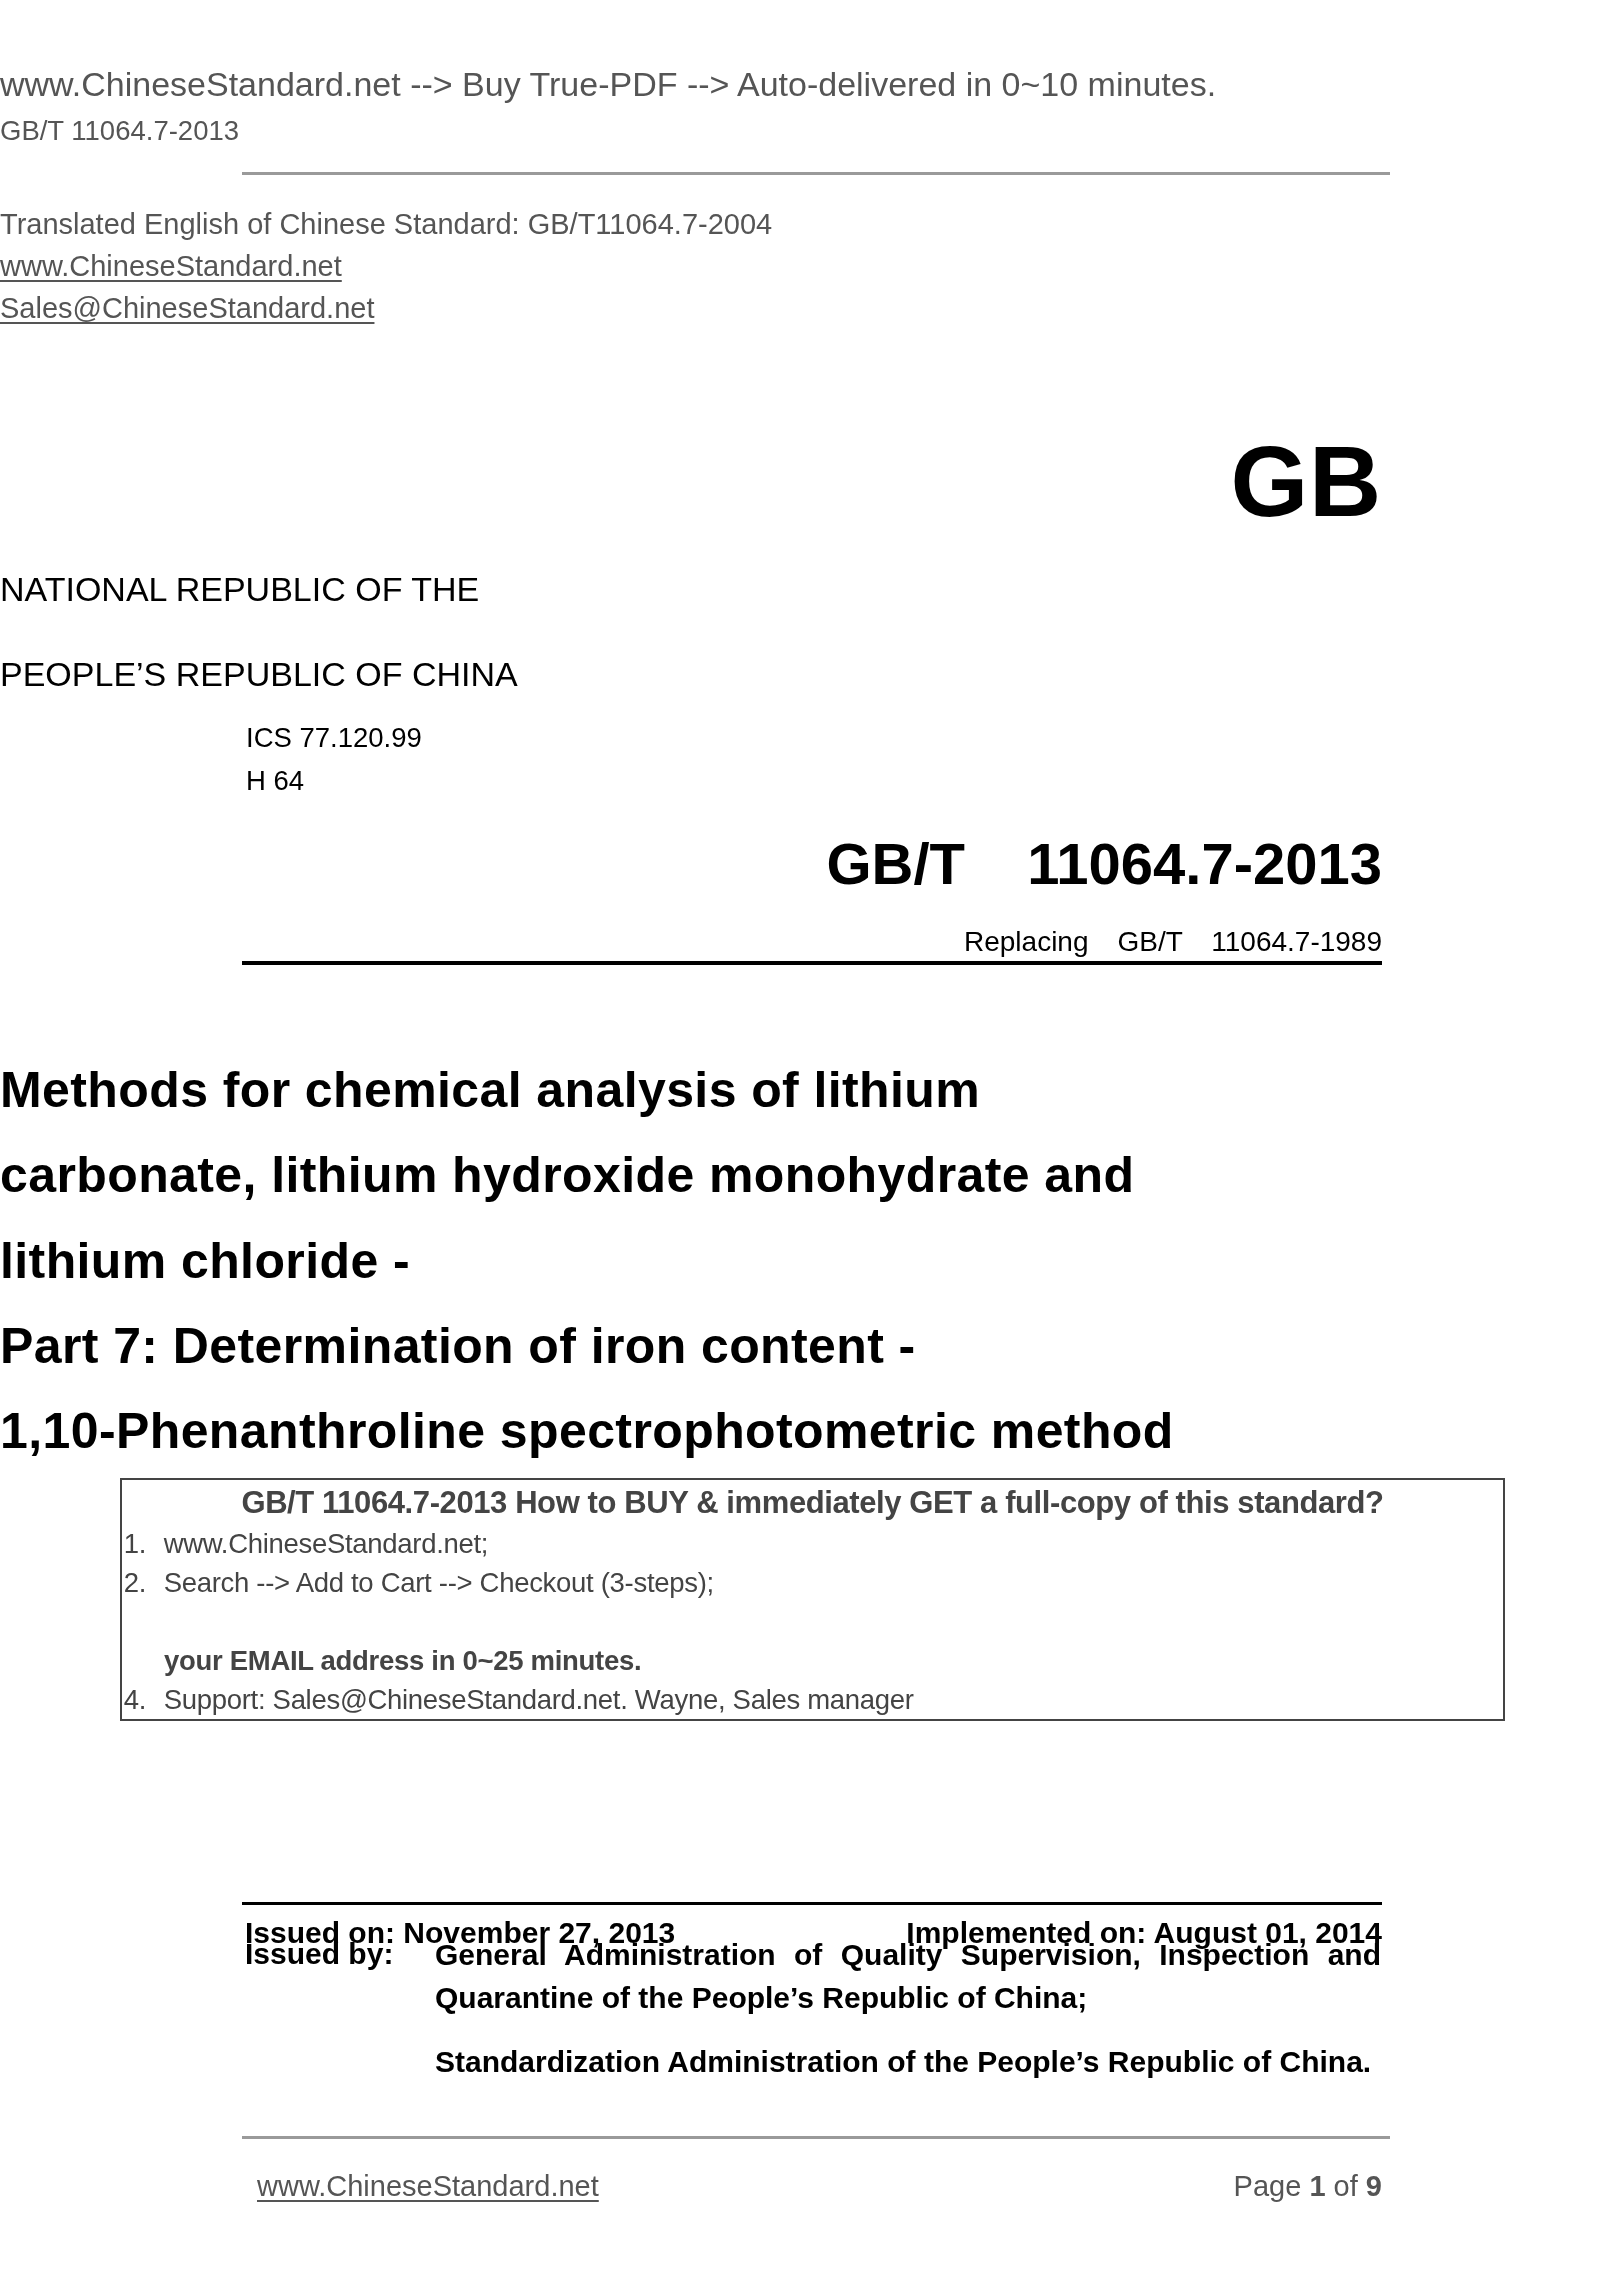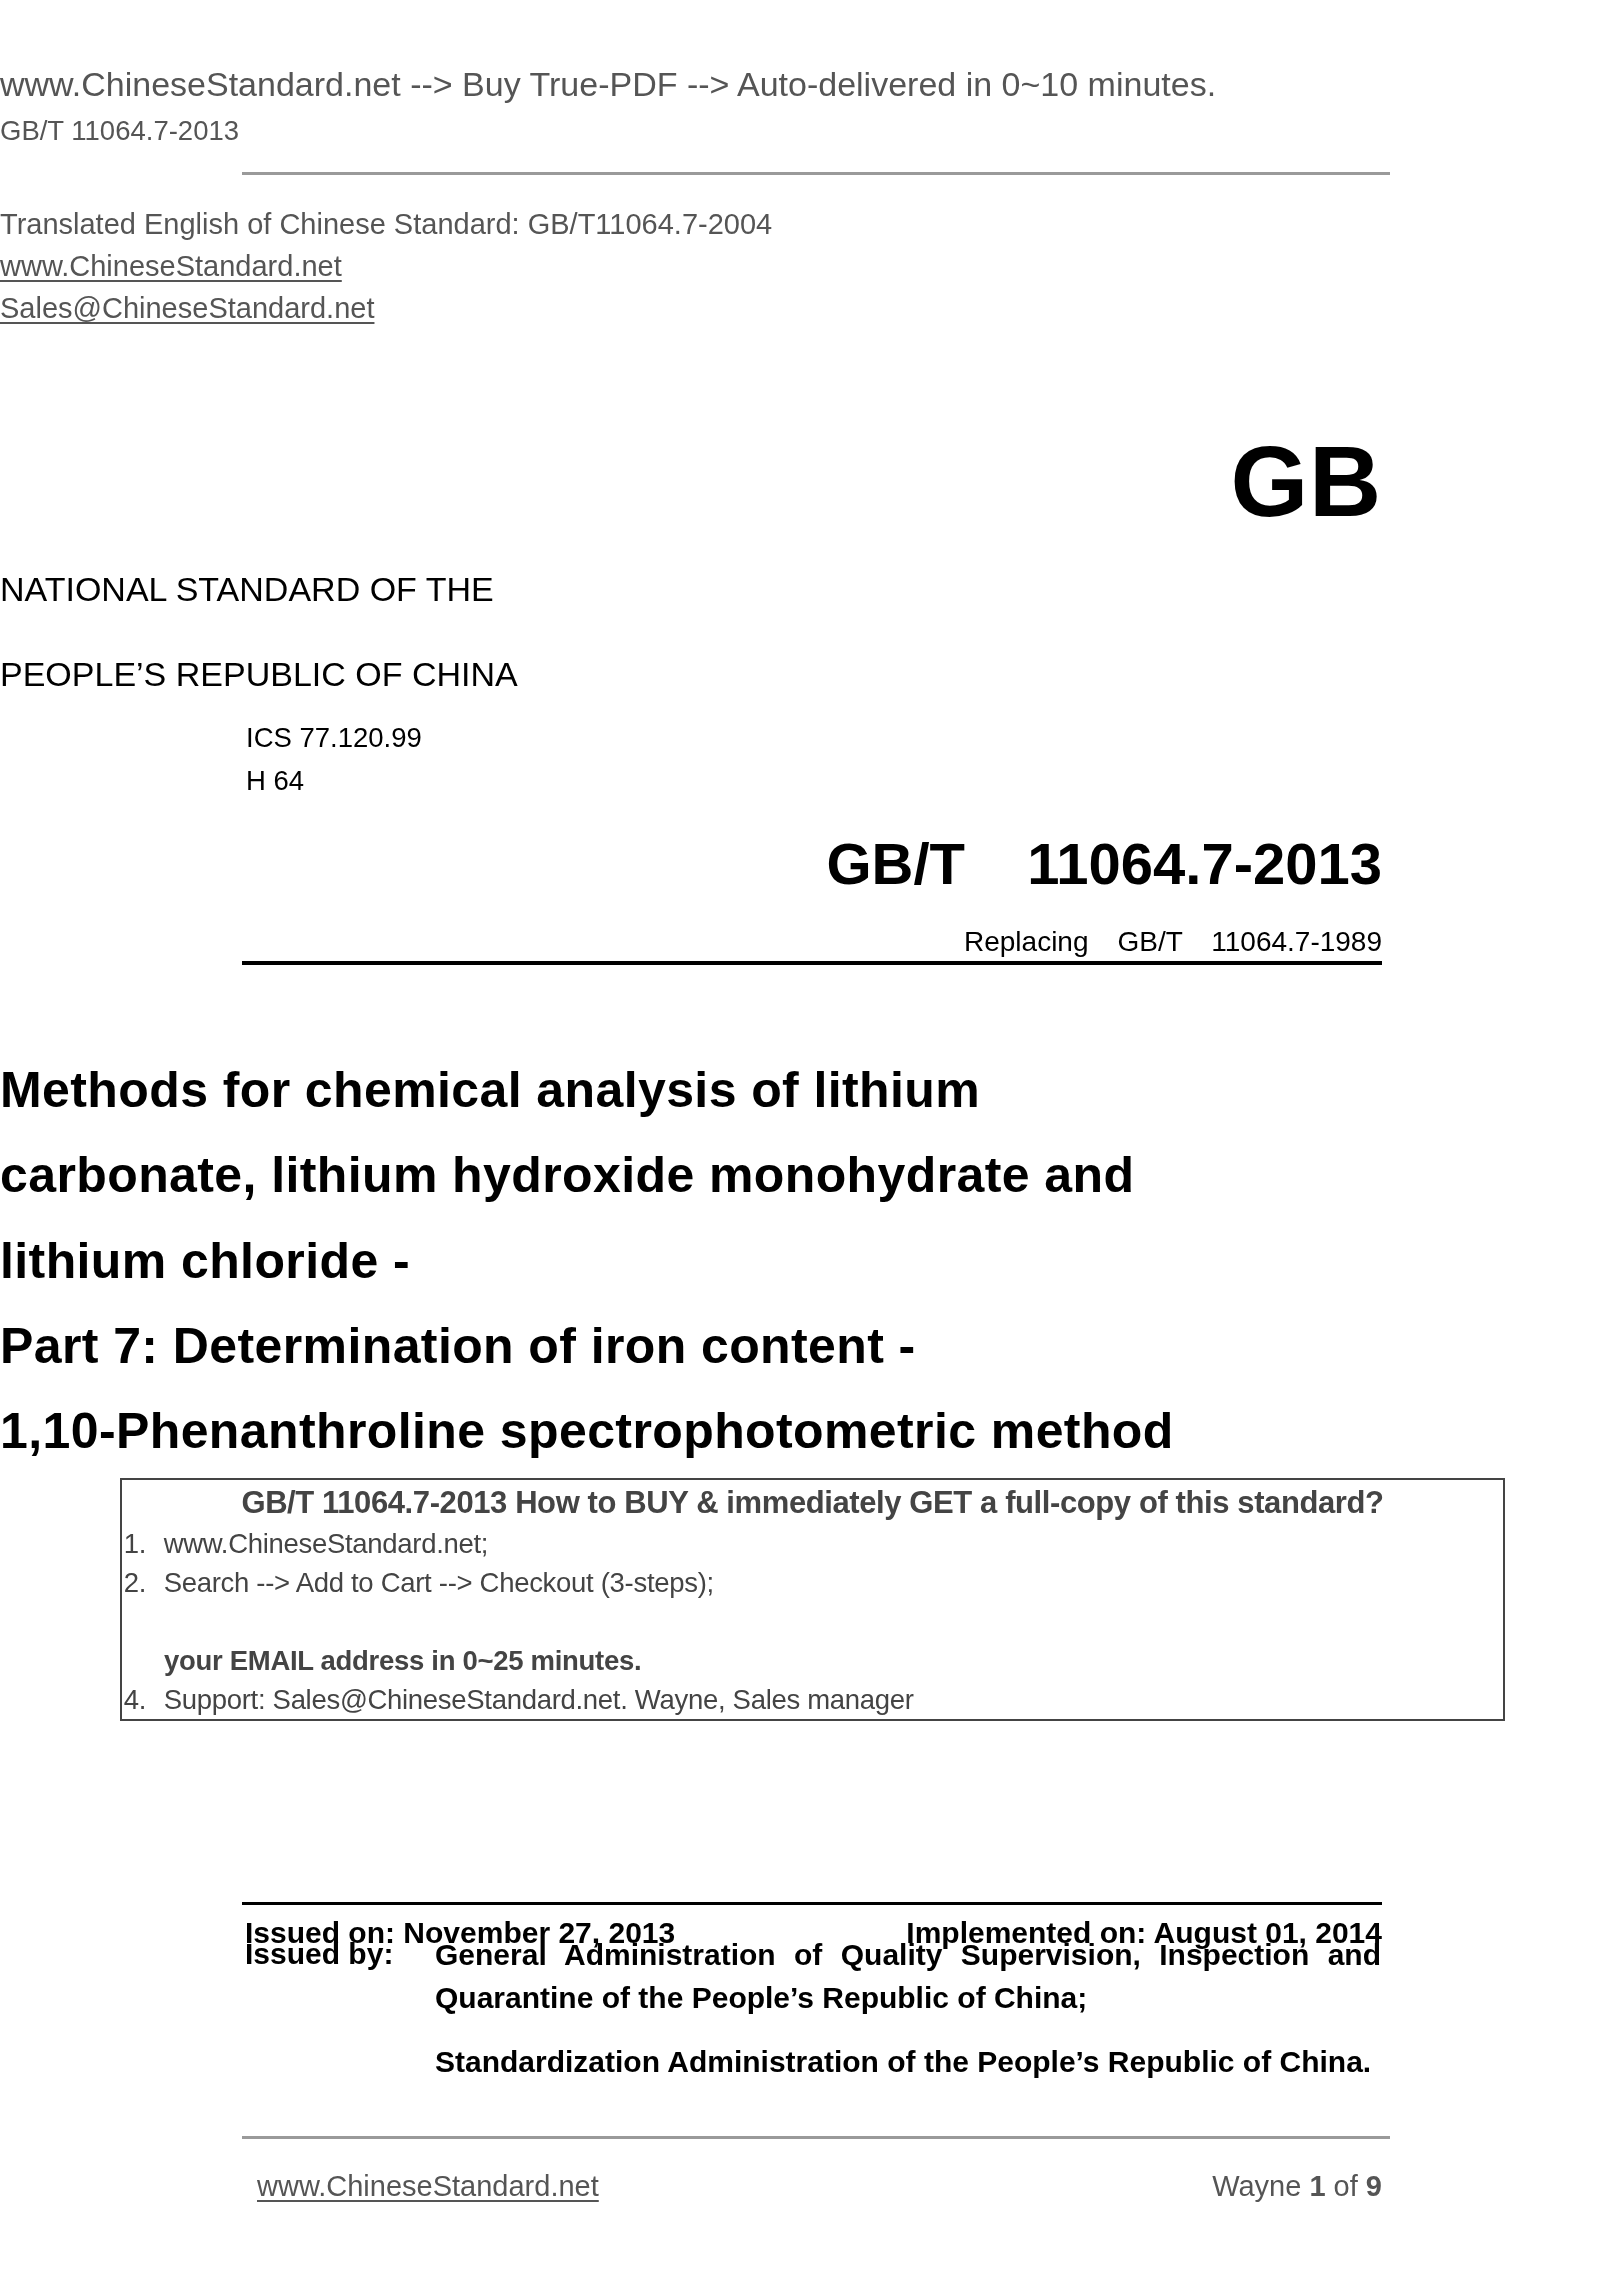--- a/index.html
+++ b/index.html
@@ -76,21 +76,21 @@
 
 <div id="trans" class="abs center gray">Translated English of Chinese Standard: GB/T11064.7-2004</div>
 <div id="trans-web" class="abs center">
   <span class="link">www.ChineseStandard.net</span>
 </div>
 <div id="trans-mail" class="abs center">
   <span class="link">Sales@ChineseStandard.net</span>
 </div>
 
 <div id="gb-logo" class="abs">GB</div>
-<div id="nat1" class="abs center">NATIONAL STANDARD OF THE</div>
+<div id="nat1" class="abs center">NATIONAL REPUBLIC OF THE</div>
 <div id="nat2" class="abs center">PEOPLE’S REPUBLIC OF CHINA</div>
 
 <div id="ics" class="abs">ICS 77.120.99</div>
 <div id="hcode" class="abs">H 64</div>
 
 <div id="std-no" class="abs" style="white-space:pre;">GB/T  11064.7-2013</div>
 <div id="replacing" class="abs" style="white-space:pre;">Replacing  GB/T  11064.7-1989</div>
 <div id="rule-thick" class="hr-black"></div>
 
 <div id="t1" class="abs center title-line">Methods for chemical analysis of lithium</div>
@@ -117,18 +117,18 @@
 <div id="implemented-on" class="abs issued-row">Implemented on: August 01, 2014</div>
 <div id="rule-issued" class="hr-black"></div>
 
 <div id="issued-by-label" class="abs">Issued by:</div>
 <div id="issuer1" class="issuer">General Administration of Quality Supervision, Inspection and Quarantine of the People’s Republic of China;</div>
 <div id="issuer2" class="issuer">Standardization Administration of the People’s Republic of China.</div>
 
 <div id="footer-rule" class="hr-gray"></div>
 <div id="footer-web" class="abs link">www.ChineseStandard.net</div>
 <div id="footer-page" class="abs gray">
-  <span>Wayne</span>
+  <span>Page</span>
   <b>1</b>
   <span>of</span>
   <b>9</b>
 </div>
 
 
 </body></html>

